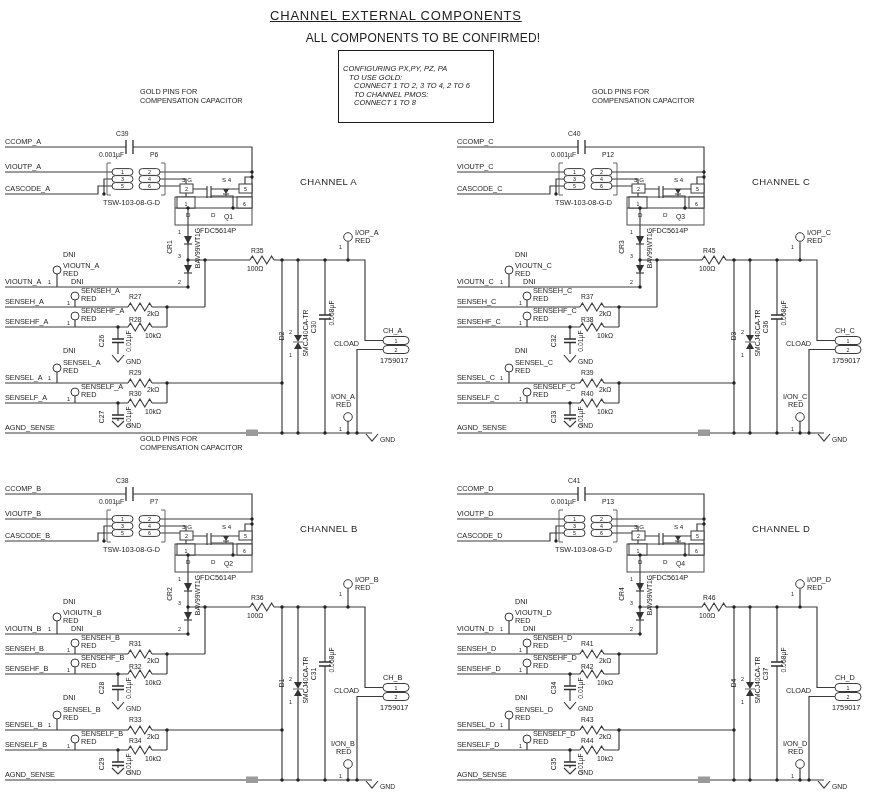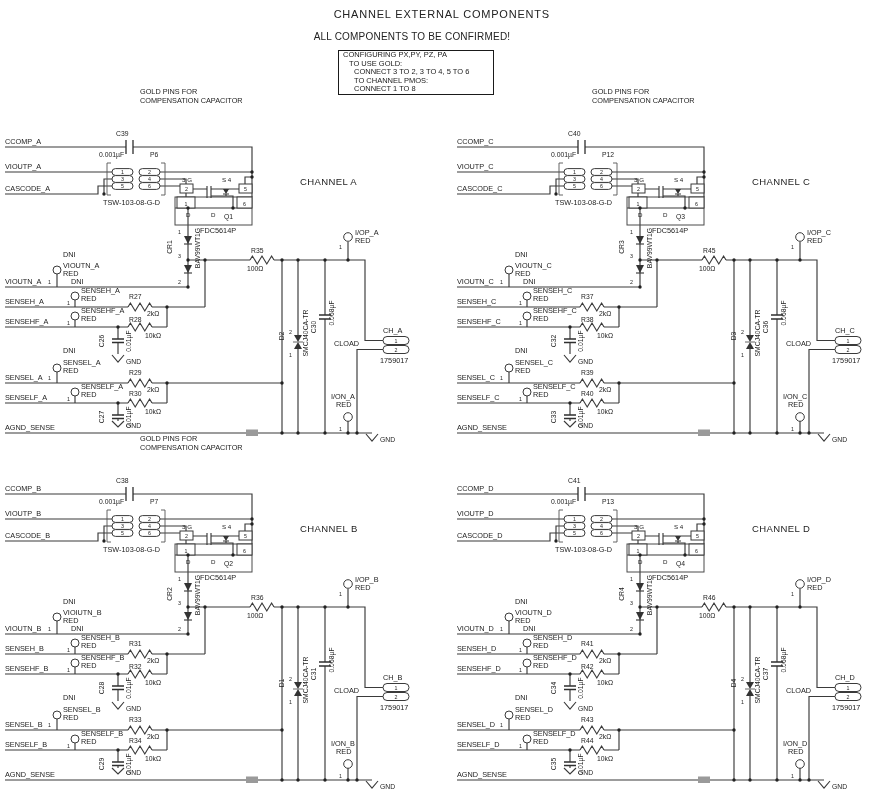--- a/index.html
+++ b/index.html
@@ -1,23 +1,23 @@
 <!DOCTYPE html>
 <html><head>
 <meta charset="utf-8">
 <style>
   html,body{margin:0;padding:0;background:#fff;}
   .page{position:relative;width:894px;height:800px;background:#ffffff;overflow:hidden;
         font-family:"Liberation Sans",sans-serif;color:#1c1c1c;}
-  .page-title{position:absolute;left:270px;top:8px;width:280px;text-align:right;
-        font-size:11px;letter-spacing:.8px;color:#222;}
-  .page-subtitle{position:absolute;left:272px;top:31px;width:280px;text-align:center;
-        font-size:10px;letter-spacing:.2px;color:#222;}
+  .page-title{position:absolute;left:270px;top:8px;width:280px;text-align:left;
+        font-size:13px;letter-spacing:.8px;color:#222;text-decoration:underline;}
+  .page-subtitle{position:absolute;left:283px;top:31px;width:280px;text-align:center;
+        font-size:12px;letter-spacing:.2px;color:#222;}
   .note-box{position:absolute;left:338px;top:50px;width:146px;border:1.5px solid #1a1a1a;
-        padding:0 4px;font-size:7.5px;line-height:8.6px;color:#1a1a1a;background:#fff;}
+        padding:14px 4px;font-size:7.5px;line-height:8.6px;color:#1a1a1a;background:#fff;font-style:italic;}
   .note-box .note-line{white-space:pre;}
   .note-box .note-line:nth-child(2){padding-left:6px;}
   .note-box .note-line:nth-child(n+3){padding-left:11px;}
   .channel{position:absolute;width:440px;height:368px;}
   .ch0{left:0px;top:85px;}  .ch1{left:452px;top:85px;}
   .ch2{left:0px;top:432px;} .ch3{left:452px;top:432px;}
   svg text{font-family:"Liberation Sans",sans-serif;fill:#1c1c1c;}
   .t7{font-size:7.3px;}         
   .t68{font-size:6.8px;}        
   .t6{font-size:6.2px;}
@@ -32,21 +32,21 @@
 </style>
 </head>
 <body>
 
 <div class="page">
   <div class="page-title">CHANNEL  EXTERNAL  COMPONENTS</div>
   <div class="page-subtitle">ALL COMPONENTS TO BE CONFIRMED!</div>
   <div class="note-box">
     <div class="note-line">CONFIGURING PX,PY, PZ, PA</div>
     <div class="note-line">TO USE GOLD:</div>
-    <div class="note-line">CONNECT 3 TO 2, 3 TO 4, 5 TO 6</div>
+    <div class="note-line">CONNECT 1 TO 2, 3 TO 4, 2 TO 6</div>
     <div class="note-line">TO CHANNEL PMOS:</div>
     <div class="note-line">CONNECT 1 TO 8</div>
   </div>
   <div id="channels-host">
       <div class="channel ch0">
 <svg width="440" height="368" viewBox="0 0 440 368">
 
   <g>
     <path class="w" d="M5,62 H126 M133,62 H252 V112"></path>
     <path class="w" d="M5,87 H112"></path>

